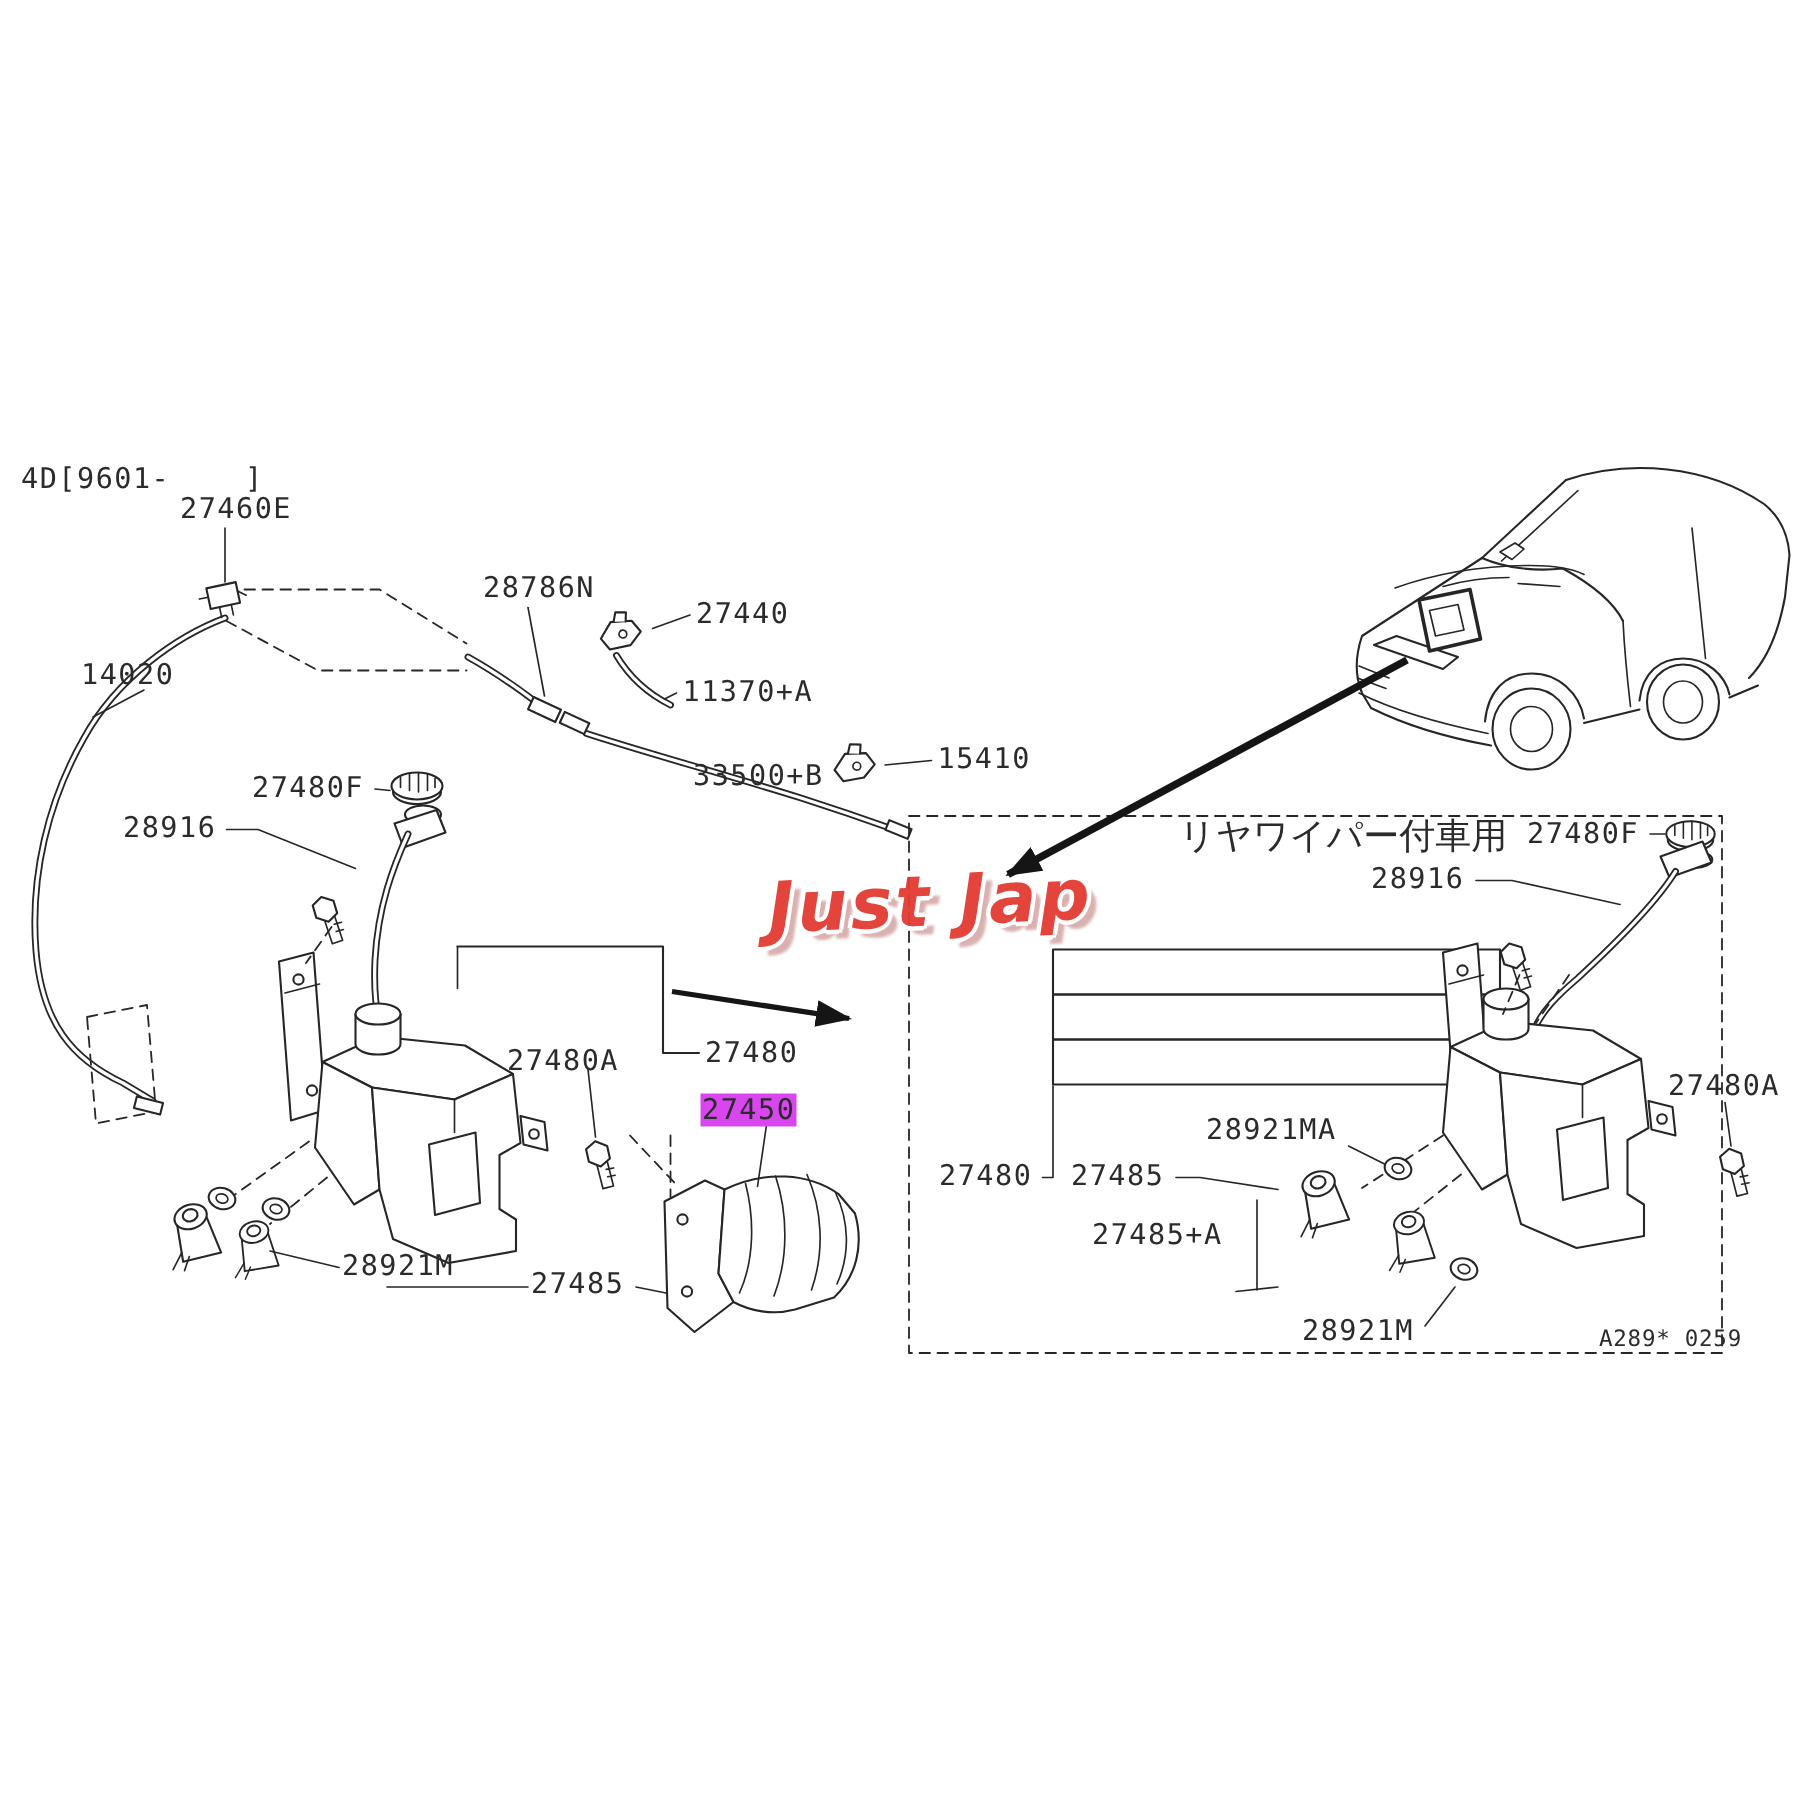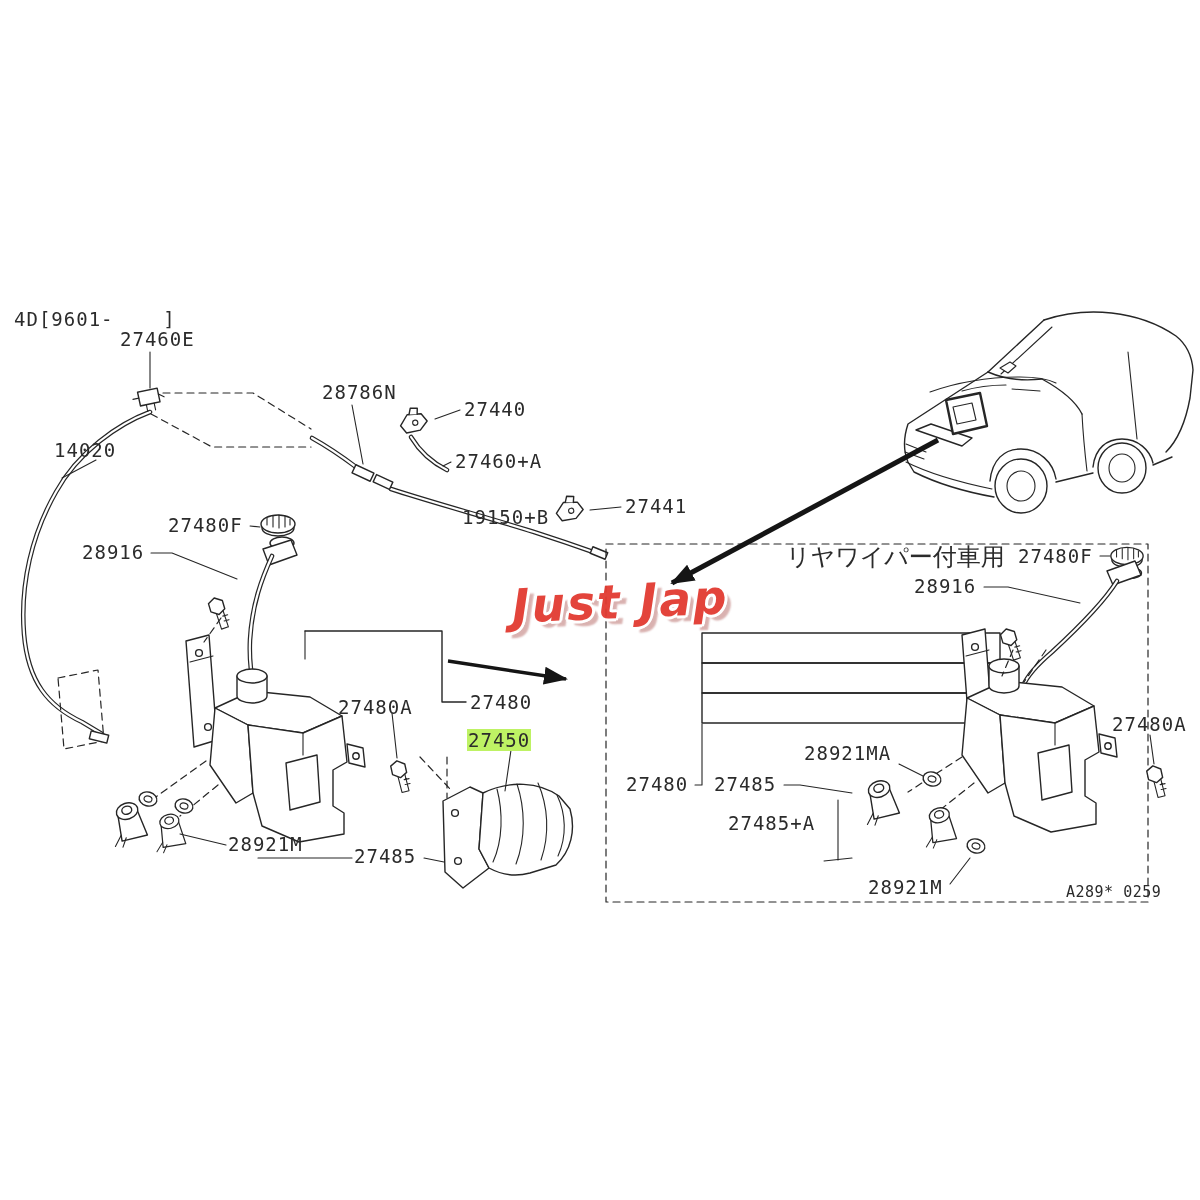--- a/index.html
+++ b/index.html
@@ -19,21 +19,21 @@
   svg.diagram .tube { stroke-width:4.6; }
   svg.diagram .tubein { stroke:#ffffff; stroke-width:2.2; }
   svg.diagram .arrow  { stroke-width:5; stroke-linecap:butt; stroke:#151515; }
   svg.diagram .arrow2 { stroke-width:3.5; stroke-linecap:butt; stroke:#151515; }
   svg.diagram .fillb  { fill:#151515; stroke:none; }
 
   .lbl { position:absolute; font-size:19px; line-height:19px; color:#2b2b2b;
          letter-spacing:1px; white-space:pre; font-family:"DejaVu Sans Mono", monospace; }
   .jp  { font-family:"DejaVu Sans", sans-serif; font-size:24px; line-height:19px; letter-spacing:0; }
   .code{ font-size:15px; line-height:16px; letter-spacing:0.5px;text-align:center; }
-  .hl  { background:#bef264; padding:0 1px; }
+  .hl  { background:#d946ef; padding:0 1px; }
 
   .watermark {
     position:absolute; left:512px; top:576px;
     font-family:"DejaVu Sans", sans-serif;
     font-weight:bold; font-style:italic;
     font-size:47px; line-height:52px; letter-spacing:2px;
     color:#e23b31;
     transform:rotate(-2.5deg);
     text-shadow: 2px 2px 0 #fff, -2px 2px 0 #fff, 2px -2px 0 #fff, -2px -2px 0 #fff,
                  0 3px 0 #fff, 0 -3px 0 #fff, 3px 0 0 #fff, -3px 0 0 #fff,
@@ -279,23 +279,23 @@
 
   <path class="arrow" d="M938,440 L672,583" marker-end="url(#ah)"></path>
   <path class="arrow2" d="M448,661 L566,679" marker-end="url(#ah)"></path>
 </svg>
 
 <div class="lbl" style="left:14px;top:310px">4D[9601-    ]</div>
 <div class="lbl" style="left:120px;top:330px">27460E</div>
 <div class="lbl" style="left:54px;top:441px">14020</div>
 <div class="lbl" style="left:322px;top:383px">28786N</div>
 <div class="lbl" style="left:464px;top:400px">27440</div>
-<div class="lbl" style="left:455px;top:452px">27460+A</div>
-<div class="lbl" style="left:462px;top:508px">19150+B</div>
-<div class="lbl" style="left:625px;top:497px">27441</div>
+<div class="lbl" style="left:455px;top:452px">11370+A</div>
+<div class="lbl" style="left:462px;top:508px">33500+B</div>
+<div class="lbl" style="left:625px;top:497px">15410</div>
 <div class="lbl" style="left:168px;top:516px">27480F</div>
 <div class="lbl" style="left:82px;top:543px">28916</div>
 <div class="lbl" style="left:338px;top:698px">27480A</div>
 <div class="lbl" style="left:470px;top:693px">27480</div>
 <div class="lbl" style="left:467px;top:731px"><span class="hl">27450</span></div>
 <div class="lbl" style="left:228px;top:835px">28921M</div>
 <div class="lbl" style="left:354px;top:847px">27485</div>
 
 <div class="lbl jp" style="left:786px;top:548px">リヤワイパー付車用</div>
 <div class="lbl" style="left:914px;top:577px">28916</div>

